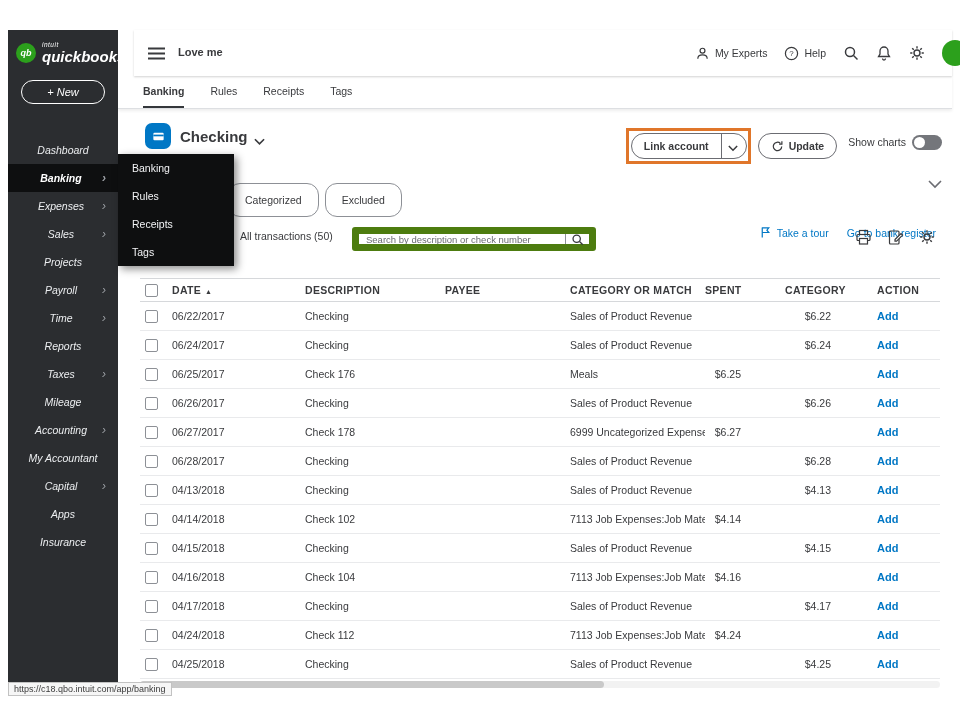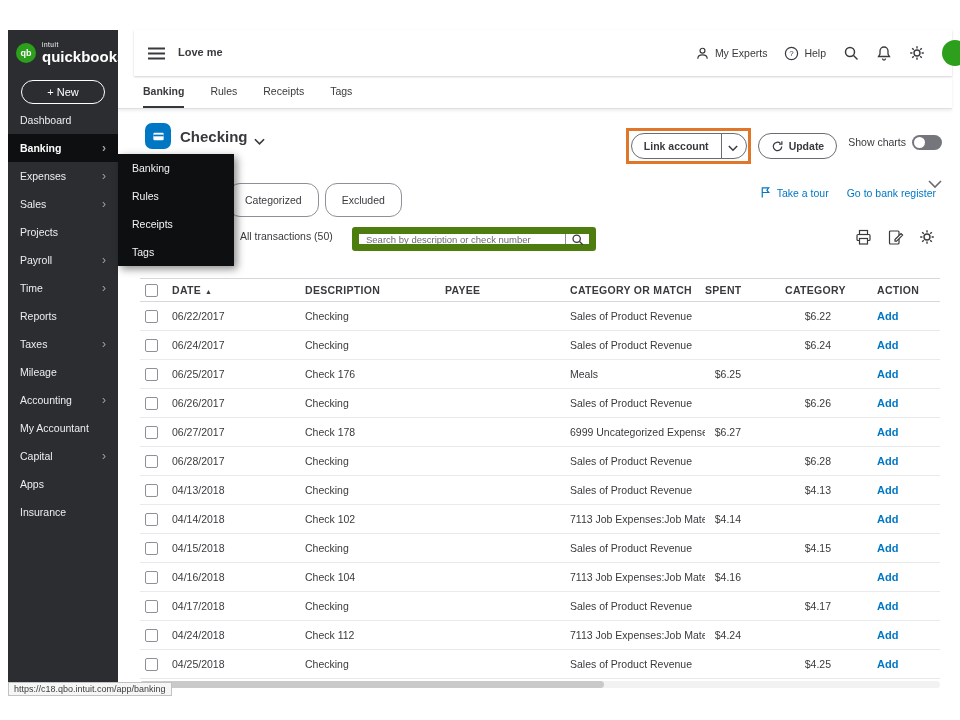--- a/index.html
+++ b/index.html
@@ -2,29 +2,29 @@
 <html><head>
 <meta charset="utf-8">
 <style>
   * { margin:0; padding:0; box-sizing:border-box; }
   html,body { background:#fff; }
   body { font-family:"Liberation Sans", sans-serif; color:#393a3d; }
   .canvas { position:relative; width:960px; height:720px; background:#fff; overflow:hidden; }
   .app { position:absolute; left:8px; top:30px; width:944px; height:660px; background:#fff; }
 
   
-  .sidebar { position:absolute; left:0; top:0; width:110px; height:100%; background:#2b2d30; z-index:30; }
+  .sidebar { position:absolute; left:0; top:0; width:110px; height:100%; background:#2b2d30; z-index:30;font-style:italic; }
   .logo { display:flex; align-items:center; gap:6px; padding:10px 8px 8px 8px; height:44px; }
   .qb-badge { width:20px; height:20px; border-radius:50%; background:#2ca01c; color:#fff; font-size:9px; font-weight:bold; display:flex; align-items:center; justify-content:center; flex:0 0 auto; }
   .brand-stack { display:flex; flex-direction:column; line-height:1; }
   .brand-intuit { color:#fff; font-size:6.5px; letter-spacing:.5px; }
   .brand-qb { color:#fff; font-size:15px; font-weight:bold; }
-  .new-btn { margin:6px auto 2px auto; width:84px; height:24px; border:1.5px solid #fff; border-radius:13px; color:#fff; font-size:11px; display:flex; align-items:center; justify-content:center; cursor:pointer; }
+  .new-btn { margin:6px auto 32px auto; width:84px; height:24px; border:1.5px solid #fff; border-radius:13px; color:#fff; font-size:11px; display:flex; align-items:center; justify-content:center; cursor:pointer; }
   .sb-item { height:28px; display:flex; align-items:center; padding:0 12px; color:#eceef0; font-size:10.5px; cursor:pointer; }
-  .sb-item .sb-label { flex:1 1 auto; white-space:nowrap; overflow:hidden; }
+  .sb-item .sb-label { flex:1 1 auto; white-space:nowrap; overflow:hidden;text-align:center; }
   .sb-chev { color:#9da1a6; font-size:12px; line-height:1; }
   .sb-item.active { background:#0e0f10; font-weight:bold; color:#fff; }
 
   
   .flyout { position:absolute; left:110px; top:124px; width:116px; background:#0e0f10; z-index:60; box-shadow:3px 3px 8px rgba(0,0,0,.45); }
   .fly-item { height:28px; display:flex; align-items:center; padding:0 14px; color:#f2f3f5; font-size:10.5px; cursor:pointer; }
 
   
   .topbar { position:absolute; left:126px; right:0; top:0; height:46px; background:#fff; box-shadow:0 1px 2px rgba(0,0,0,.18); z-index:20; }
   .hamburger { position:absolute; left:14px; top:16px; width:17px; height:13px; cursor:pointer; color:#393a3d; }
@@ -57,21 +57,21 @@
   .updbtn { gap:5px; padding:0 12px; }
   .showcharts { display:flex; align-items:center; gap:6px; font-size:10.5px; color:#393a3d; }
   .toggle { width:30px; height:15px; border-radius:8px; background:#74767b; position:relative; cursor:pointer; flex:0 0 auto; }
   .toggle::after { content:''; position:absolute; left:2px; top:2px; width:11px; height:11px; border-radius:50%; background:#fff; }
   .collapse-chev { position:absolute; right:10px; top:52px; width:14px; height:10px; color:#6b6c72; cursor:pointer; }
 
   .subtab-row { position:absolute; left:0; right:0; top:74px; height:23px; }
   .view-tabs { position:absolute; left:110px; display:flex; gap:6px; }
   .pill { height:34px; border:1px solid #8d9096; border-radius:12px; background:#fff; padding:0 16px; display:flex; align-items:center; font-size:10.5px; color:#393a3d; cursor:pointer; }
   .quick-links { position:absolute; right:16px; top:3px; display:flex; align-items:center; gap:18px; }
-  .qlink { color:#0077c5; font-size:10.5px; cursor:pointer; display:flex; align-items:center; gap:5px; }
+  .qlink { color:#0077c5; font-size:10.5px; cursor:pointer; display:flex; align-items:center; gap:5px;margin-top:40px; }
   .qicon { width:13px; height:13px; color:#0077c5; }
 
   .filter-row { position:absolute; left:0; right:0; top:117px; height:26px; }
   .txn-filter { position:absolute; left:122px; top:4px; display:flex; align-items:center; gap:22px; font-size:10.5px; color:#393a3d; cursor:pointer; }
   .searchbox { position:absolute; left:234px; top:1px; width:244px; height:24px; border:7px solid #4d7c0f; border-radius:3px; display:flex; background:#fff; }
   .searchbox input { border:0; outline:0; flex:1 1 auto; font-size:9.5px; padding:0 7px; font-family:"Liberation Sans",sans-serif; color:#393a3d; }
   .searchbox input::placeholder { color:#6b6c72; }
   .search-btn { width:24px; border-left:1px solid #8d9096; display:flex; align-items:center; justify-content:center; cursor:pointer; color:#393a3d; }
   .filter-icons { position:absolute; right:16px; top:3px; display:flex; align-items:center; gap:15px; color:#393a3d; }
   .fi { width:17px; height:17px; cursor:pointer; }

